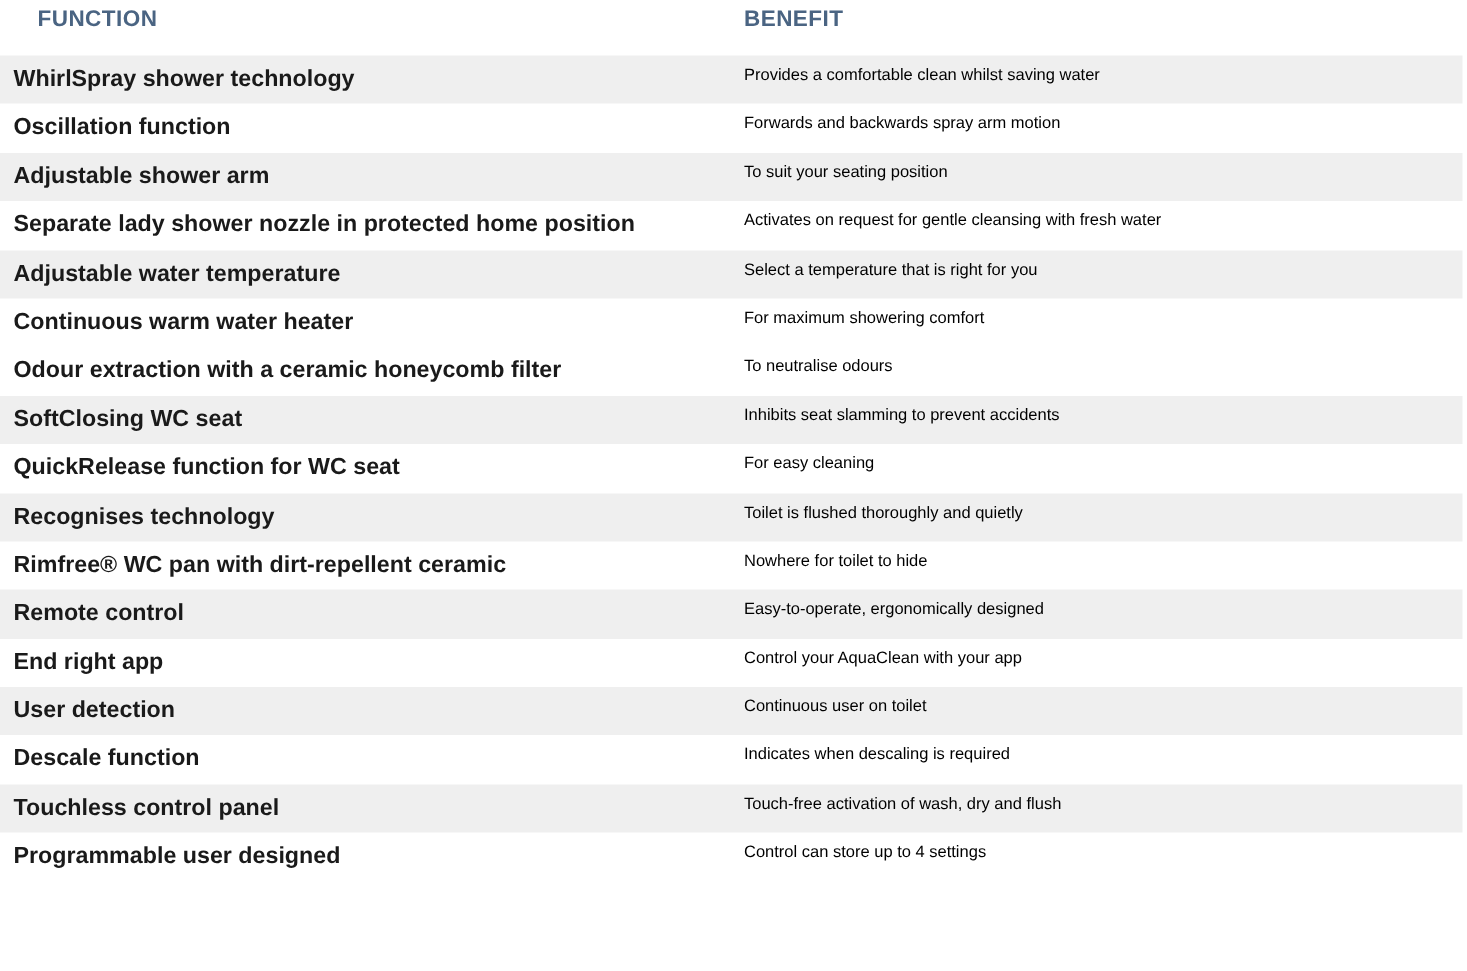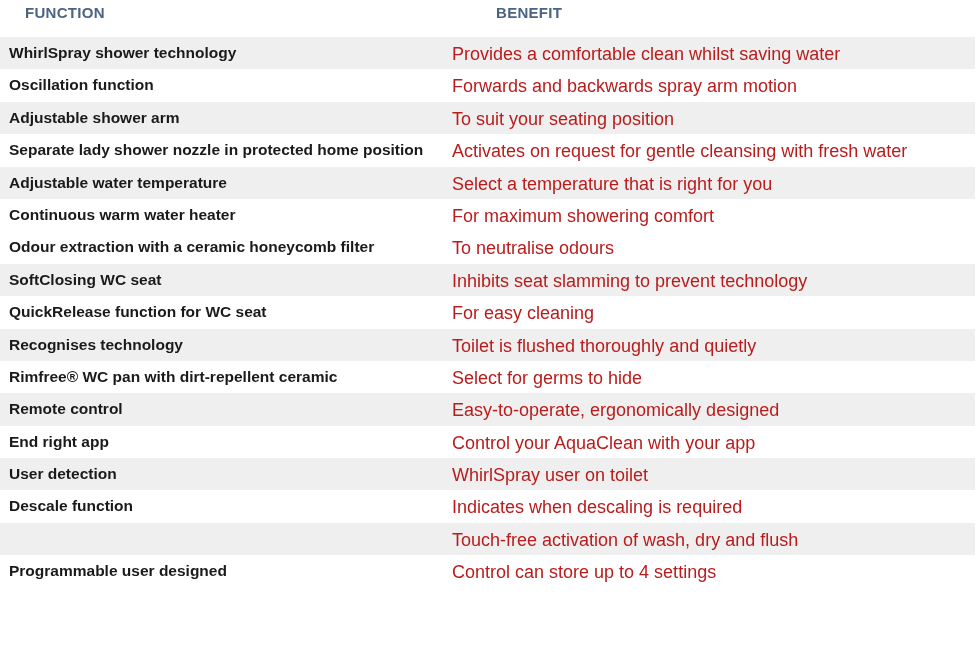--- a/index.html
+++ b/index.html
@@ -3,21 +3,21 @@
 <meta charset="utf-8">
 <style>
   html,body{margin:0;padding:0;background:#ffffff;}
   body{width:978px;height:647px;position:relative;overflow:hidden;font-family:"Liberation Sans",sans-serif;}
   .header{position:absolute;top:0;left:16px;width:975px;height:37px;}
   .hcell{position:absolute;top:4px;font-size:15px;font-weight:bold;color:#4a6482;letter-spacing:0.3px;}
   .rows{position:absolute;top:37px;left:0;width:975px;}
   .row{position:relative;height:32.4px;}
   .row.shade{background:#efefef;}
   .c1{position:absolute;left:9px;top:7px;font-size:15.5px;font-weight:bold;color:#1a1a1a;white-space:nowrap;}
-  .c2{position:absolute;left:452px;top:7px;font-size:18px;color:#b91c1c;white-space:nowrap;}
+  .c2{position:absolute;left:496px;top:7px;font-size:11px;color:#000000;white-space:nowrap;}
 </style>
 </head>
 <body>
 
 <div class="header">
   <span class="hcell" style="left:9px">FUNCTION</span>
   <span class="hcell" style="left:480px">BENEFIT</span>
 </div>
 
 <div class="rows" id="rows">
@@ -44,50 +44,51 @@
     <div class="row">
       <span class="c1">Continuous warm water heater</span>
       <span class="c2">For maximum showering comfort</span>
     </div>
     <div class="row">
       <span class="c1">Odour extraction with a ceramic honeycomb filter</span>
       <span class="c2">To neutralise odours</span>
     </div>
     <div class="row shade">
       <span class="c1">SoftClosing WC seat</span>
-      <span class="c2">Inhibits seat slamming to prevent technology</span>
+      <span class="c2">Inhibits seat slamming to prevent accidents</span>
     </div>
     <div class="row">
       <span class="c1">QuickRelease function for WC seat</span>
       <span class="c2">For easy cleaning</span>
     </div>
     <div class="row shade">
       <span class="c1">Recognises technology</span>
       <span class="c2">Toilet is flushed thoroughly and quietly</span>
     </div>
     <div class="row">
       <span class="c1">Rimfree® WC pan with dirt-repellent ceramic</span>
-      <span class="c2">Select for germs to hide</span>
+      <span class="c2">Nowhere for toilet to hide</span>
     </div>
     <div class="row shade">
       <span class="c1">Remote control</span>
       <span class="c2">Easy-to-operate, ergonomically designed</span>
     </div>
     <div class="row">
       <span class="c1">End right app</span>
       <span class="c2">Control your AquaClean with your app</span>
     </div>
     <div class="row shade">
       <span class="c1">User detection</span>
-      <span class="c2">WhirlSpray user on toilet</span>
+      <span class="c2">Continuous user on toilet</span>
     </div>
     <div class="row">
       <span class="c1">Descale function</span>
       <span class="c2">Indicates when descaling is required</span>
     </div>
     <div class="row shade">
+      <span class="c1">Touchless control panel</span>
       <span class="c2">Touch-free activation of wash, dry and flush</span>
     </div>
     <div class="row">
       <span class="c1">Programmable user designed</span>
       <span class="c2">Control can store up to 4 settings</span>
     </div>
   </div>
 
 </body></html>

